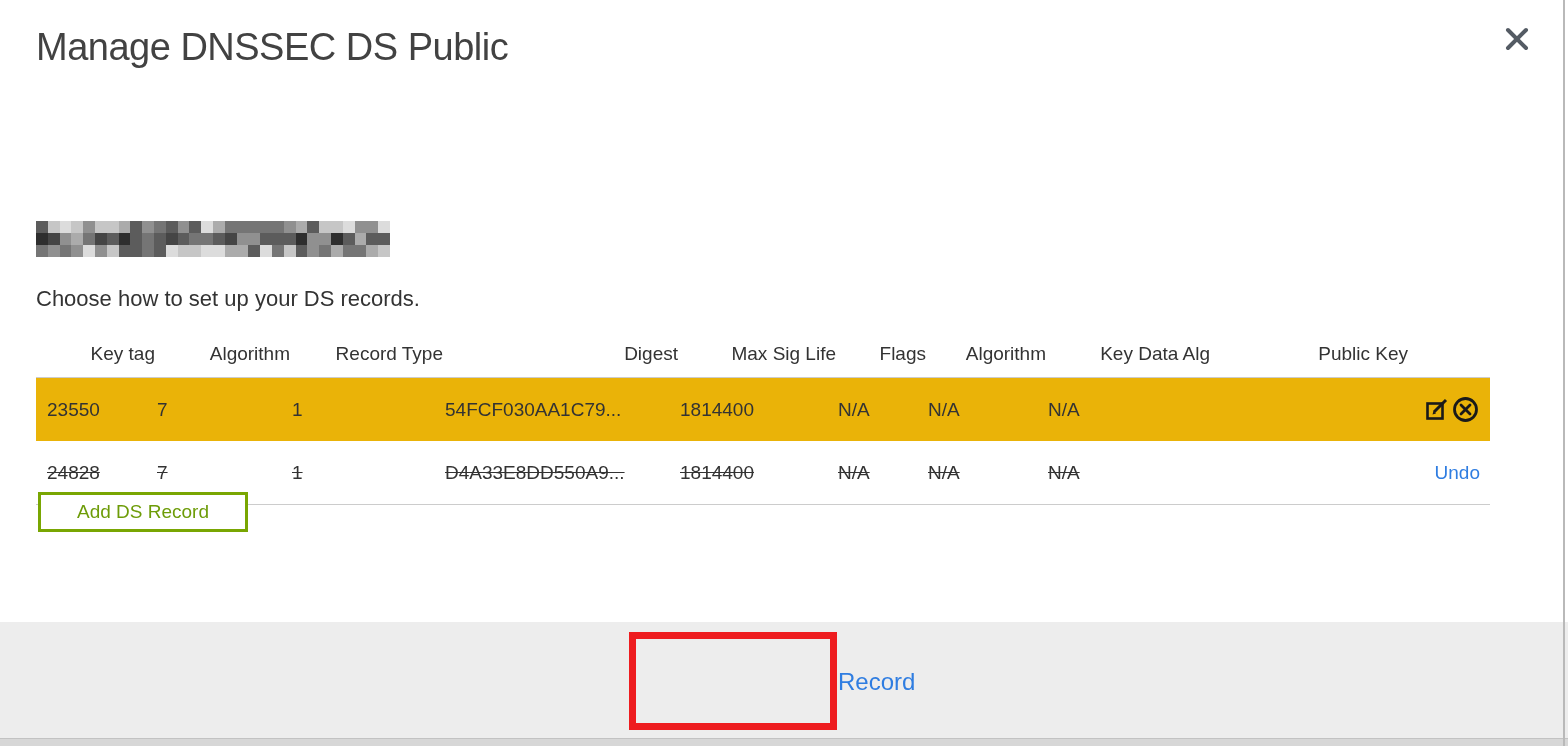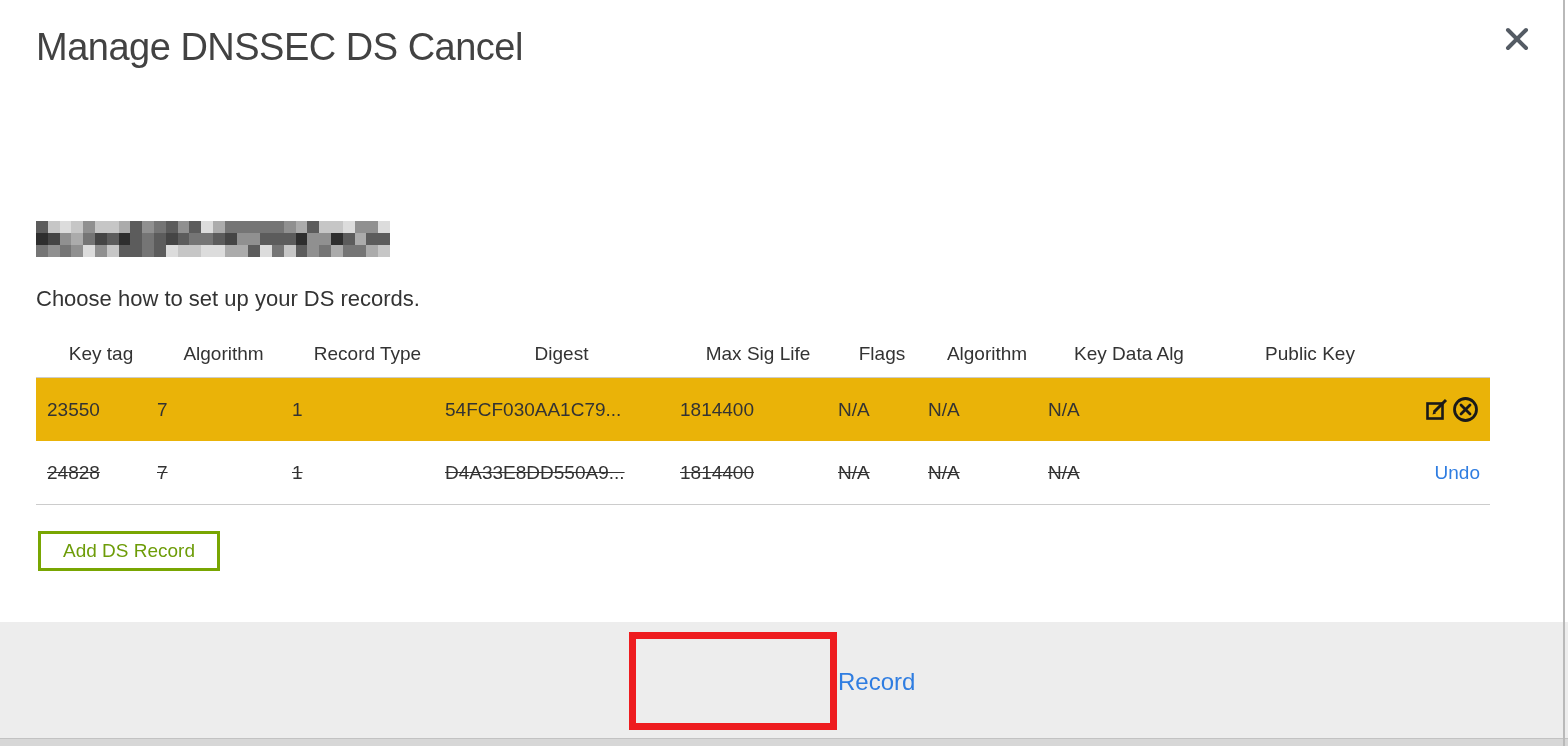--- a/index.html
+++ b/index.html
@@ -18,34 +18,34 @@
     position:absolute;left:36px;top:221px;width:354px;height:36px;overflow:hidden;
     line-height:0;font-size:0;
   }
   .domain-redacted i{display:inline-block;width:11.8px;height:12px;}
   .subtitle{position:absolute;left:36px;top:286px;font-size:22px;color:#333;}
   .ds-table{
     position:absolute;left:36px;top:330px;width:1454px;border-collapse:collapse;
     table-layout:fixed;font-size:19px;color:#333;
   }
   .ds-table th{
-    text-align:center;font-weight:400;height:45px;vertical-align:middle;
+    text-align:right;font-weight:400;height:45px;vertical-align:middle;
     border-bottom:1px solid #cccccc;color:#333;
   }
   .ds-table td{height:61px;vertical-align:middle;}
   .ds-table th:first-child,.ds-table td:first-child{padding-left:11px;}
   .row-active td{background:#eab308;}
   .row-deleted td{border-bottom:1px solid #cccccc;}
   .row-deleted .cell-text{text-decoration:line-through;}
   .actions-cell{text-align:right;padding-right:10px;white-space:nowrap;}
   .icon-btn{display:inline-block;vertical-align:middle;cursor:pointer;line-height:0;}
   .undo-link,.cancel-link{color:#2f7de1;text-decoration:none;cursor:pointer;}
   .undo-link{font-size:19px;}
   .add-btn{
-    position:absolute;left:38px;top:531px;width:182px;height:40px;background:#ffffff;
+    position:absolute;left:38px;top:492px;width:210px;height:40px;background:#ffffff;
     border:3px solid #79a602;color:#6d9c08;font-size:19px;font-family:"Liberation Sans",sans-serif;
     cursor:pointer;box-sizing:border-box;
   }
   .footer{position:absolute;left:0;top:622px;width:1568px;height:116px;background:#ededed;}
   .bottom-strip{
     position:absolute;left:0;top:738px;width:1568px;height:8px;background:#d7d7d7;
     border-top:1px solid #c2c2c2;box-sizing:border-box;
   }
   .annotation-box{
     position:absolute;left:629px;top:632px;width:208px;height:98px;
@@ -57,21 +57,21 @@
     color:#ffffff;font-size:24px;font-family:"Liberation Sans",sans-serif;cursor:pointer;
     box-sizing:border-box;
   }
   .cancel-link{position:absolute;left:838px;top:668px;font-size:24px;}
 </style>
 </head>
 <body>
 
 <div class="screen">
 
-  <div class="page-title">Manage DNSSEC DS Cancel</div>
+  <div class="page-title">Manage DNSSEC DS Public</div>
 
   <div class="close-btn">
     <svg width="30" height="30" viewBox="0 0 30 30">
       <line x1="6" y1="6" x2="24" y2="24" stroke="#545b64" stroke-width="4" stroke-linecap="round"></line>
       <line x1="24" y1="6" x2="6" y2="24" stroke="#545b64" stroke-width="4" stroke-linecap="round"></line>
     </svg>
   </div>
 
   <div class="domain-redacted" id="mosaic"><i style="background:#5c5c5c"></i><i style="background:#c6c6c6"></i><i style="background:#dcdcdc"></i><i style="background:#c6c6c6"></i><i style="background:#909090"></i><i style="background:#c6c6c6"></i><i style="background:#c6c6c6"></i><i style="background:#ababab"></i><i style="background:#5c5c5c"></i><i style="background:#909090"></i><i style="background:#757575"></i><i style="background:#5c5c5c"></i><i style="background:#909090"></i><i style="background:#5c5c5c"></i><i style="background:#dcdcdc"></i><i style="background:#ababab"></i><i style="background:#757575"></i><i style="background:#757575"></i><i style="background:#757575"></i><i style="background:#757575"></i><i style="background:#757575"></i><i style="background:#909090"></i><i style="background:#ababab"></i><i style="background:#5c5c5c"></i><i style="background:#c6c6c6"></i><i style="background:#c6c6c6"></i><i style="background:#dcdcdc"></i><i style="background:#909090"></i><i style="background:#909090"></i><i style="background:#dcdcdc"></i><i style="background:#2e2e2e"></i><i style="background:#454545"></i><i style="background:#909090"></i><i style="background:#ababab"></i><i style="background:#757575"></i><i style="background:#454545"></i><i style="background:#5c5c5c"></i><i style="background:#2e2e2e"></i><i style="background:#5c5c5c"></i><i style="background:#757575"></i><i style="background:#5c5c5c"></i><i style="background:#454545"></i><i style="background:#5c5c5c"></i><i style="background:#757575"></i><i style="background:#757575"></i><i style="background:#5c5c5c"></i><i style="background:#454545"></i><i style="background:#909090"></i><i style="background:#909090"></i><i style="background:#5c5c5c"></i><i style="background:#5c5c5c"></i><i style="background:#5c5c5c"></i><i style="background:#2e2e2e"></i><i style="background:#909090"></i><i style="background:#909090"></i><i style="background:#2e2e2e"></i><i style="background:#5c5c5c"></i><i style="background:#ababab"></i><i style="background:#5c5c5c"></i><i style="background:#5c5c5c"></i><i style="background:#757575"></i><i style="background:#909090"></i><i style="background:#757575"></i><i style="background:#909090"></i><i style="background:#dcdcdc"></i><i style="background:#909090"></i><i style="background:#c6c6c6"></i><i style="background:#5c5c5c"></i><i style="background:#5c5c5c"></i><i style="background:#757575"></i><i style="background:#5c5c5c"></i><i style="background:#dcdcdc"></i><i style="background:#c6c6c6"></i><i style="background:#c6c6c6"></i><i style="background:#dcdcdc"></i><i style="background:#dcdcdc"></i><i style="background:#ababab"></i><i style="background:#ababab"></i><i style="background:#5c5c5c"></i><i style="background:#dcdcdc"></i><i style="background:#757575"></i><i style="background:#c6c6c6"></i><i style="background:#5c5c5c"></i><i style="background:#909090"></i><i style="background:#757575"></i><i style="background:#ababab"></i><i style="background:#757575"></i><i style="background:#757575"></i><i style="background:#ababab"></i><i style="background:#c6c6c6"></i></div>
 

